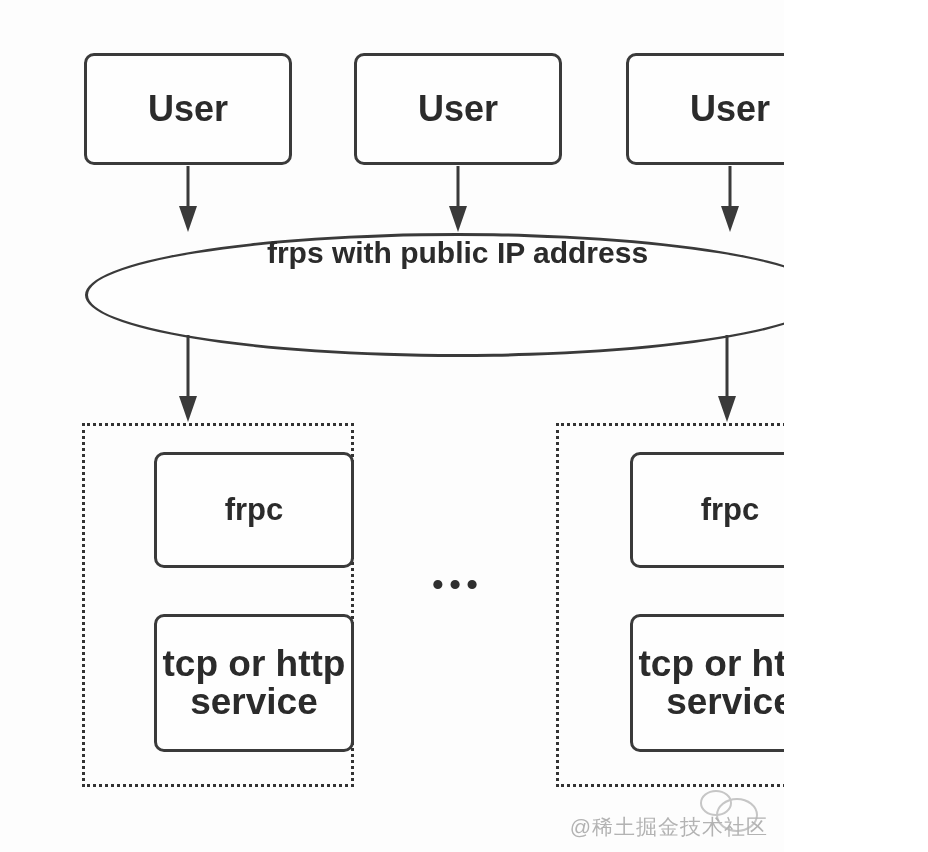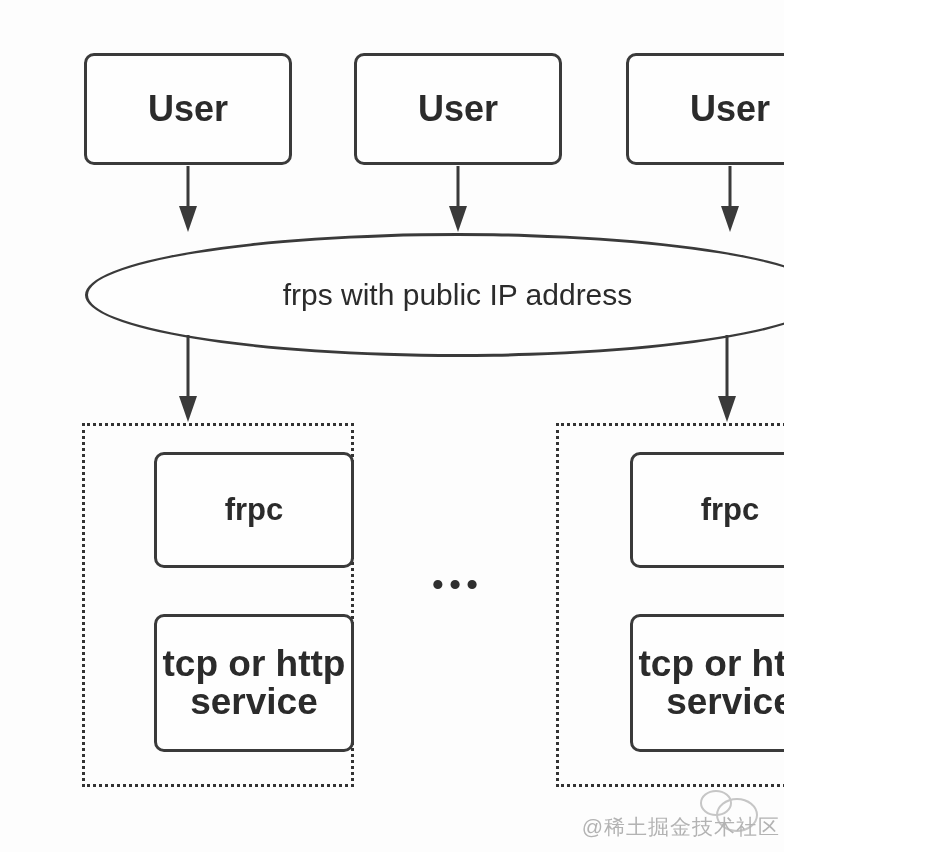--- a/index.html
+++ b/index.html
@@ -29,22 +29,22 @@
   .service-box{top:614px;height:138px;font-size:37px;}
   .left-col{left:118px;}
   .right-col{left:594px;}
 
   
   .server-ellipse{
     position:absolute;
     left:85px;top:233px;width:745px;height:124px;
     border:3px solid #3a3a3a;border-radius:50%;
     background:#fefefe;
-    display:flex;align-items:center;justify-content:center;
-    color:#2b2b2b;font-weight:normal;font-size:30px;
+    display:flex;justify-content:center;
+    color:#2b2b2b;font-weight:bold;font-size:30px;
     box-sizing:border-box;
   }
 
   
   .group-box{
     position:absolute;
     top:423px;width:272px;height:364px;
     border:3px dotted #333333;
     box-sizing:border-box;
     background:transparent;
@@ -82,21 +82,21 @@
   }
 
   
   .wm-title{
     position:absolute;top:792px;right:3px;
     font-size:25px;letter-spacing:3px;
     color:#8c8c8c;white-space:nowrap;
     font-weight:bold;opacity:.75;
   }
   .wm-credit{
-    position:absolute;top:813px;right:4px;
+    position:absolute;top:813px;right:16px;
     font-size:21px;letter-spacing:1px;
     color:#b3b3b3;white-space:nowrap;
   }
   .wm-icon{position:absolute;left:698px;top:786px;width:72px;height:52px;}
   .wm-icon .bubble1{
     position:absolute;left:2px;top:4px;width:28px;height:22px;
     border:2px solid #c6c6c6;border-radius:50%;
   }
   .wm-icon .bubble2{
     position:absolute;left:18px;top:12px;width:38px;height:30px;

